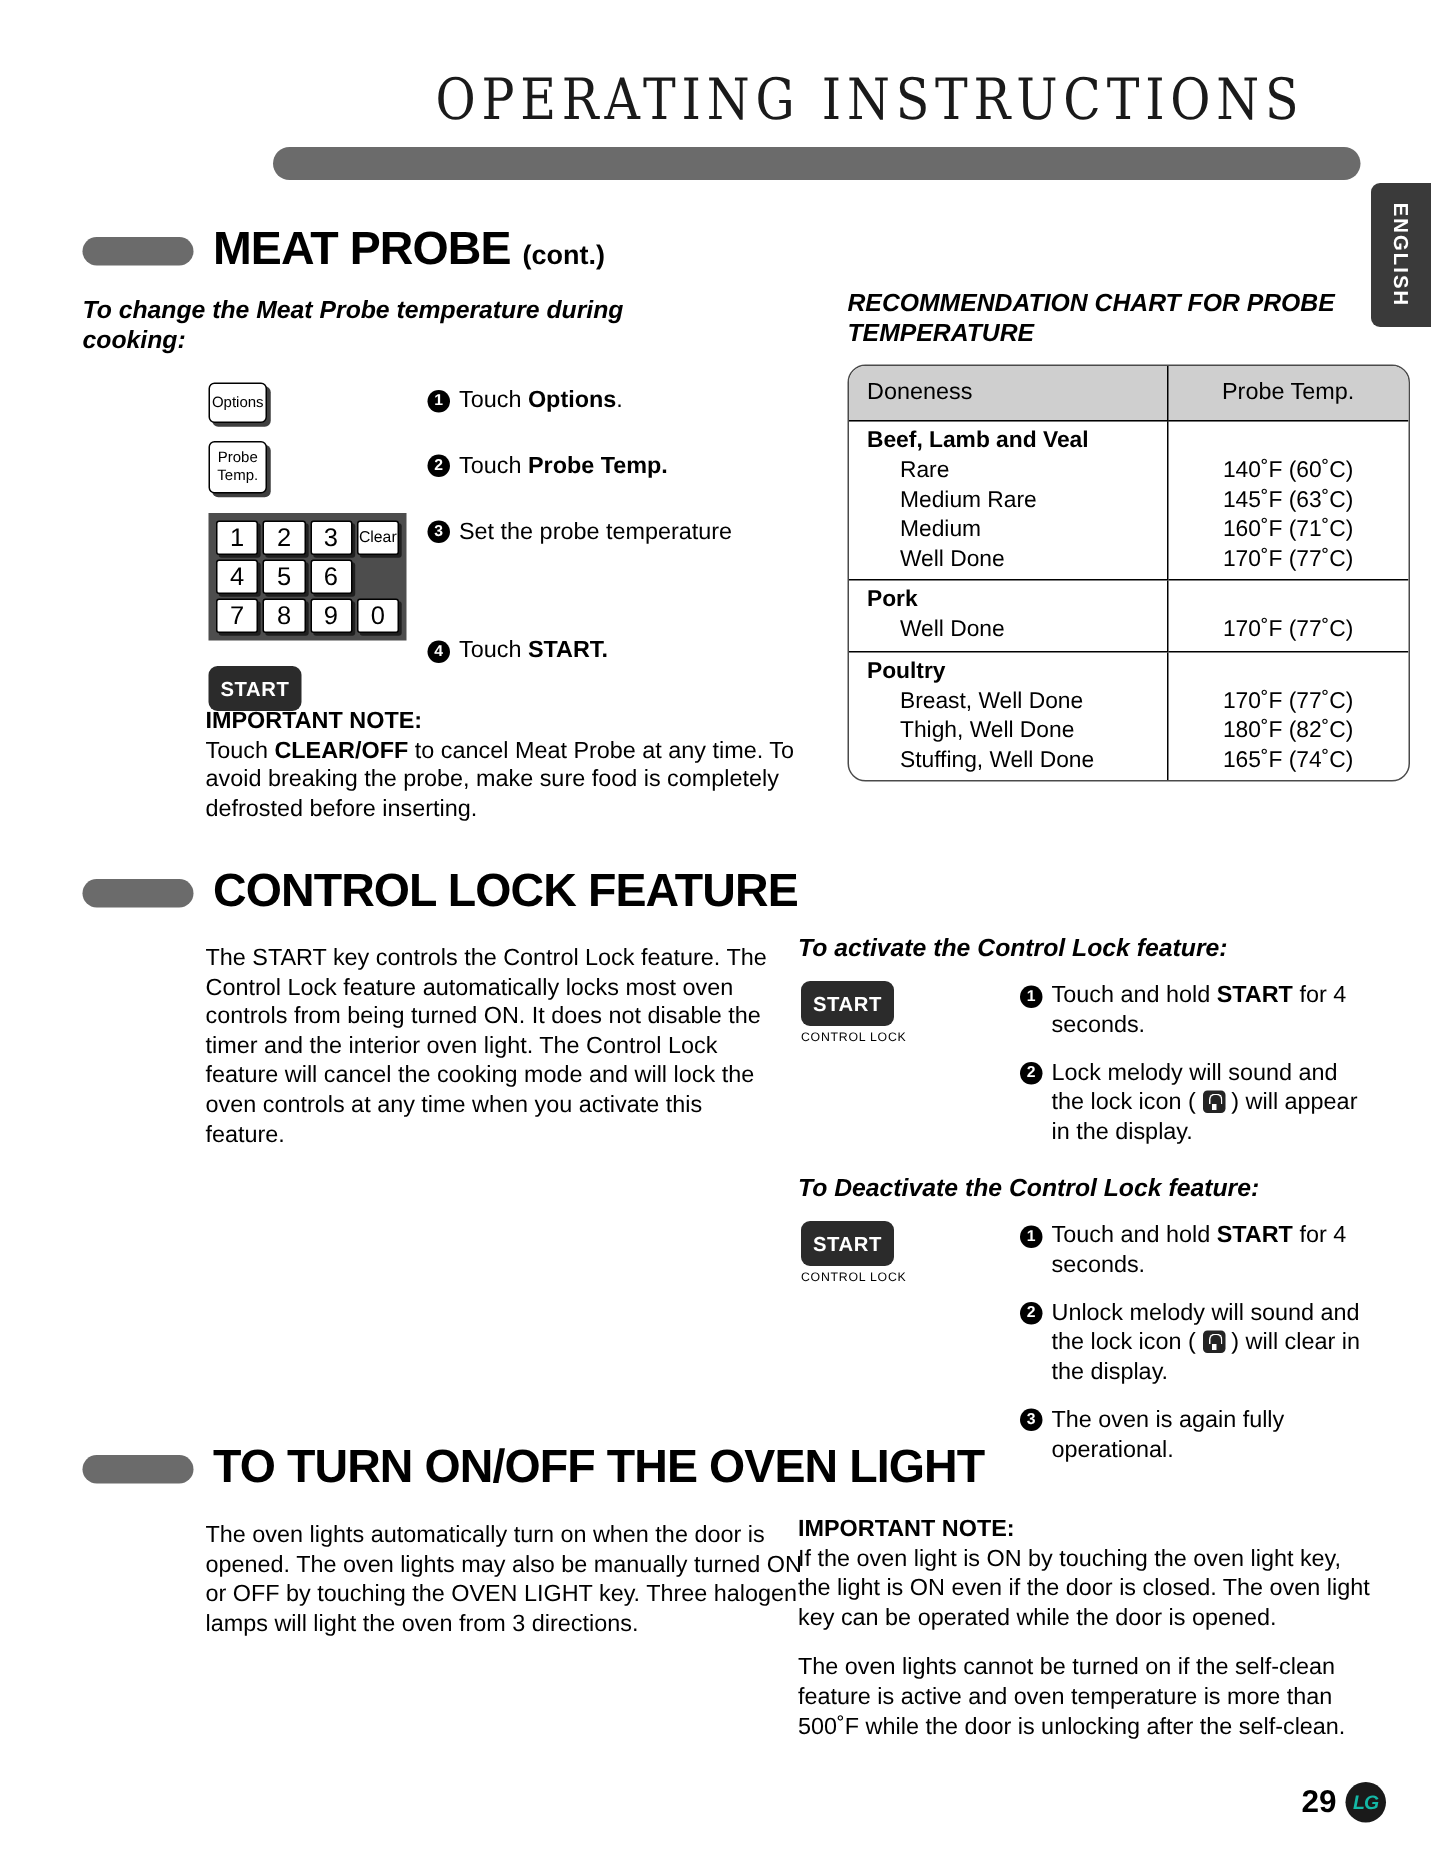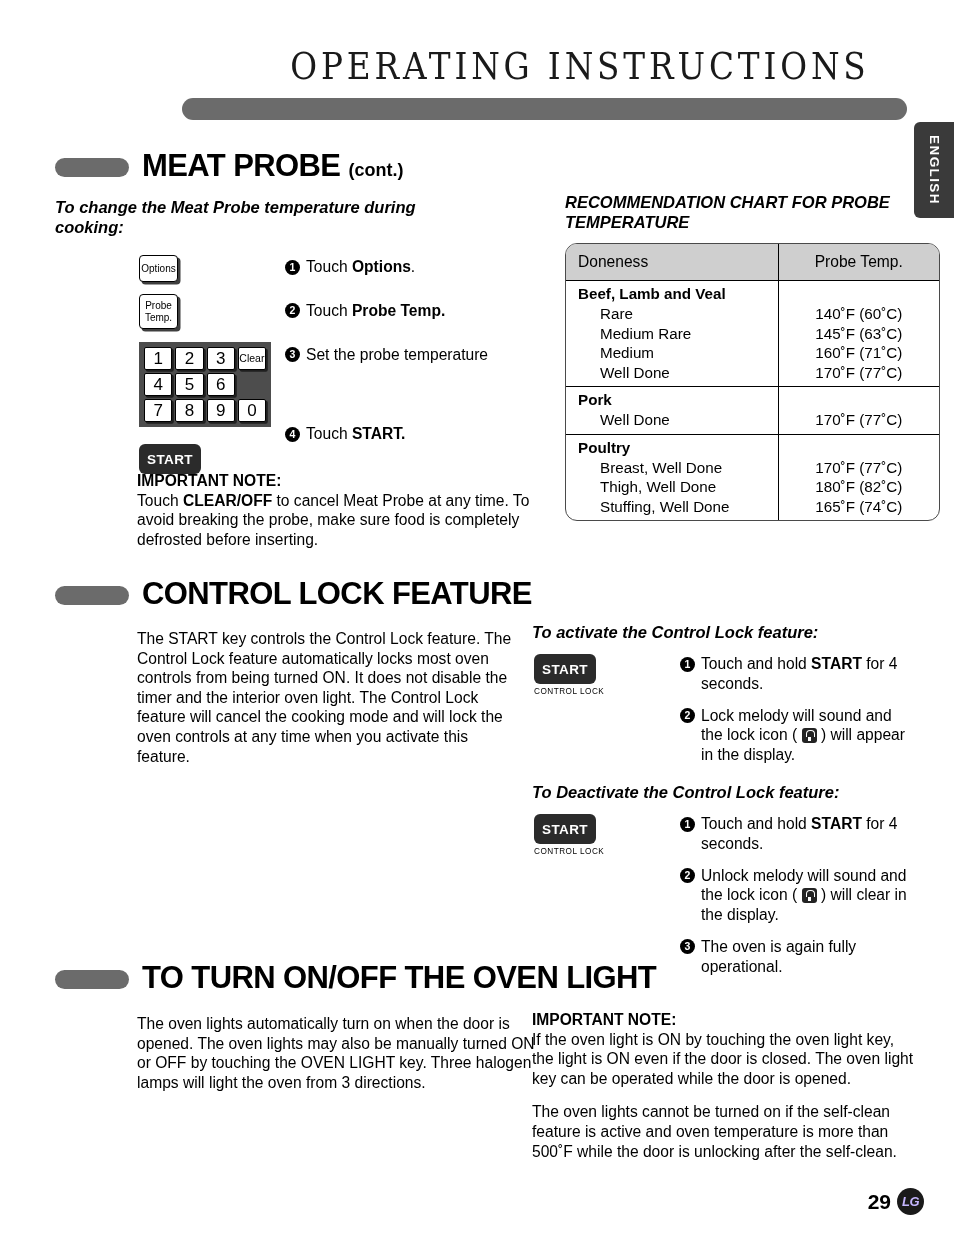--- a/index.html
+++ b/index.html
@@ -274,21 +274,21 @@
     display: flex;
     align-items: center;
     gap: 6px;
   }
   .page-num { font-size: 21px; font-weight: bold; }
   .lg-logo {
     width: 27px;
     height: 27px;
     border-radius: 50%;
     background: #1a1a1a;
-    color: #c4b5fd;
+    color: #14b8a6;
     font-size: 13px;
     font-weight: bold;
     font-style: italic;
     display: flex;
     align-items: center;
     justify-content: center;
     letter-spacing: -0.5px;
   }
 </style>
 </head>

